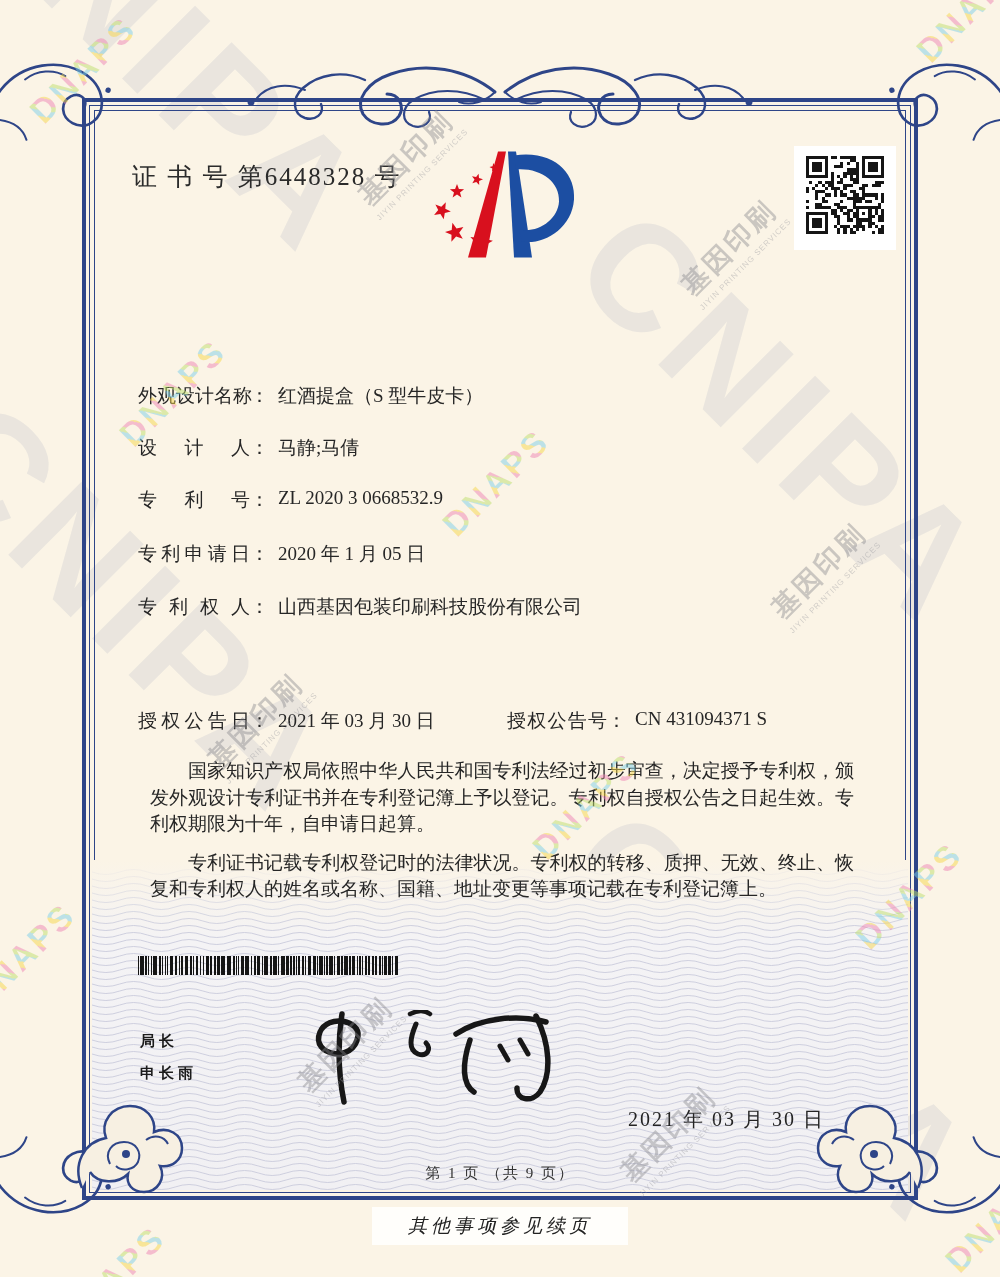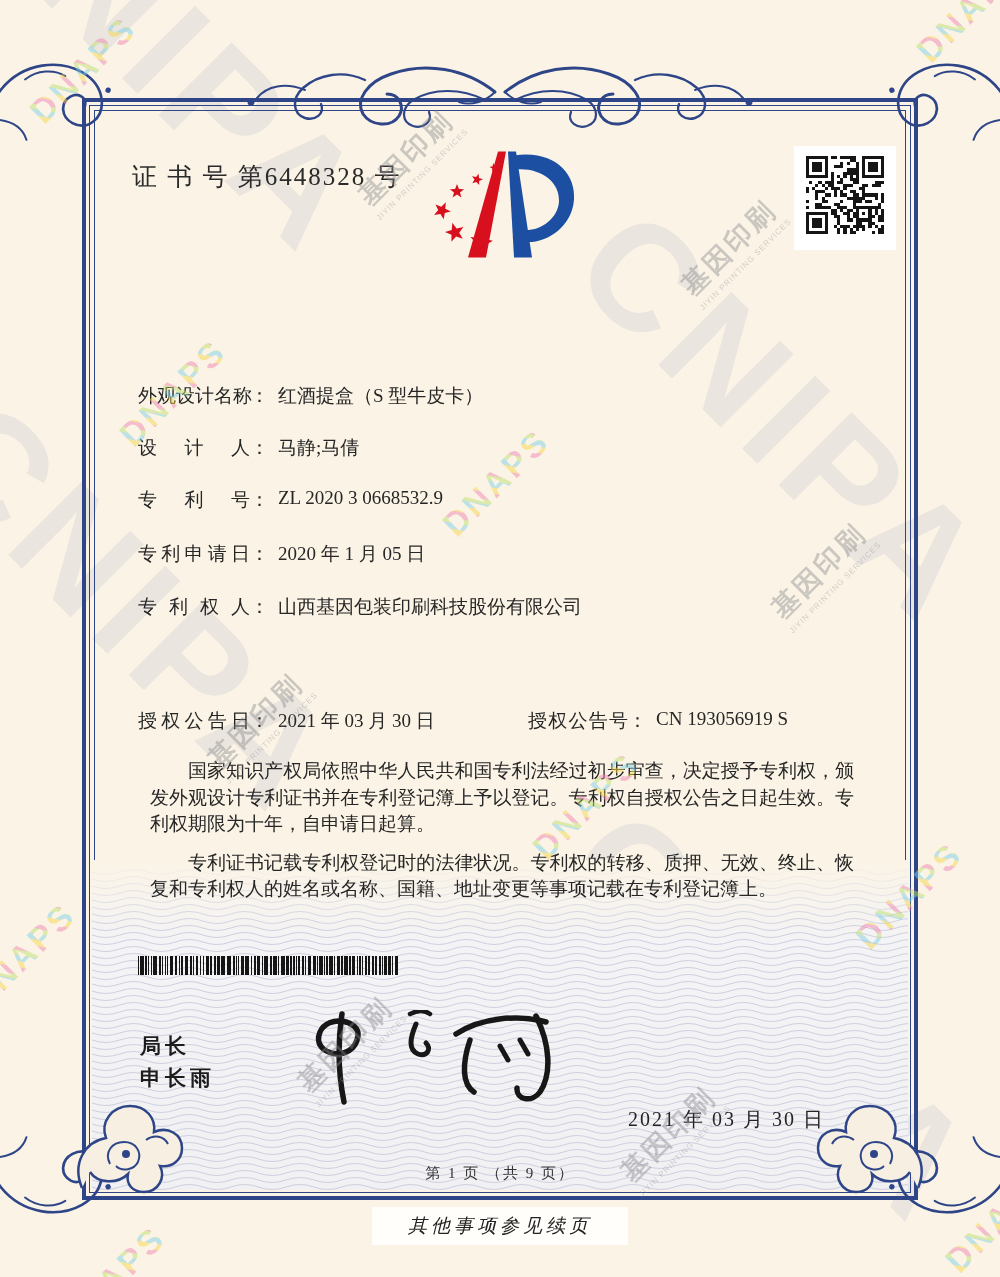--- a/index.html
+++ b/index.html
@@ -63,32 +63,32 @@
   .cert-no{position:absolute;left:132px;top:160px;font-size:25px;letter-spacing:2px;color:#2b2b2b;}
   .logo{position:absolute;left:428px;top:146px;}
   .qr-box{position:absolute;left:794px;top:146px;width:102px;height:104px;background:#fff;}
   .qr-box svg{position:absolute;left:12px;top:10px;width:78px;height:78px;}
   .title{
     position:absolute;left:0;right:0;top:274px;text-align:center;
     font-size:42px;font-weight:bold;letter-spacing:17px;color:#141414;
   }
   .field{position:absolute;left:138px;font-size:19px;color:#262626;white-space:nowrap;}
   .f-label{display:inline-block;width:112px;text-align:justify;text-align-last:justify;vertical-align:top;}
-  .f-label.narrow{width:100px;margin-left:21px;}
+  .f-label.narrow{width:100px;}
   .f-colon{display:inline-block;vertical-align:top;}
   .f-value{display:inline-block;margin-left:9px;vertical-align:top;}
   .f-value.wrap{white-space:normal;width:566px;}
   .field2{position:absolute;left:507px;font-size:19px;white-space:nowrap;color:#262626;}
   .paras{position:absolute;left:138px;right:134px;top:746px;font-size:19px;line-height:26.5px;color:#262626;}
   .paras p{margin:12px;text-indent:2em;text-align:justify;}
   .barcode{position:absolute;left:138px;top:956px;width:266px;height:19px;white-space:nowrap;font-size:0;}
   .barcode span{display:inline-block;height:100%;background:#151515;}
   .director{
     position:absolute;left:140px;font-family:"Liberation Sans","DejaVu Sans",sans-serif;
-    font-weight:700;font-size:21px;letter-spacing:4px;color:#1c1c1c;
+    font-weight:700;font-size:15px;letter-spacing:4px;color:#1c1c1c;
   }
   .director.t1{top:1032px;}
   .director.t2{top:1064px;}
   .signature{position:absolute;left:298px;top:1010px;}
   .issue-date{position:absolute;left:628px;top:1106px;font-size:20px;letter-spacing:2px;color:#242424;}
   .page-no{position:absolute;left:0;right:0;top:1164px;text-align:center;font-size:15px;letter-spacing:2px;color:#333;}
   .cont-note{
     position:absolute;left:50%;transform:translateX(-50%);top:1207px;
     background:#fffefb;padding:6px 36px;font-size:19px;letter-spacing:4px;color:#222;
     font-style:italic;
@@ -426,21 +426,21 @@
   <div class="field" style="top:541px">
     <span class="f-label">专利申请日</span><span class="f-colon">：</span><span class="f-value">2020 年 1 月 05 日</span>
   </div>
   <div class="field" style="top:594px">
     <span class="f-label">专 利 权 人</span><span class="f-colon">：</span><span class="f-value">山西基因包装印刷科技股份有限公司</span>
   </div>
   <div class="field" style="top:708px">
     <span class="f-label">授权公告日</span><span class="f-colon">：</span><span class="f-value">2021 年 03 月 30 日</span>
   </div>
   <div class="field2" style="top:708px">
-    <span class="f-label narrow">授权公告号</span><span class="f-colon">：</span><span class="f-value">CN 193056919 S</span>
+    <span class="f-label narrow">授权公告号</span><span class="f-colon">：</span><span class="f-value">CN 431094371 S</span>
   </div>
 
   <div class="paras">
     <p>国家知识产权局依照中华人民共和国专利法经过初步审查，决定授予专利权，颁发外观设计专利证书并在专利登记簿上予以登记。专利权自授权公告之日起生效。专利权期限为十年，自申请日起算。</p>
     <p>专利证书记载专利权登记时的法律状况。专利权的转移、质押、无效、终止、恢复和专利权人的姓名或名称、国籍、地址变更等事项记载在专利登记簿上。</p>
   </div>
 
   <div class="barcode"><span style="width: 1px; margin-right: 1px;"></span><span style="width: 4px; margin-right: 1px;"></span><span style="width: 2px; margin-right: 1px;"></span><span style="width: 1px; margin-right: 2px;"></span><span style="width: 1px; margin-right: 1px;"></span><span style="width: 4px; margin-right: 2px;"></span><span style="width: 2px; margin-right: 1px;"></span><span style="width: 1px; margin-right: 2px;"></span><span style="width: 1px; margin-right: 1px;"></span><span style="width: 1px; margin-right: 2px;"></span><span style="width: 3px; margin-right: 2px;"></span><span style="width: 2px; margin-right: 2px;"></span><span style="width: 1px; margin-right: 1px;"></span><span style="width: 2px; margin-right: 2px;"></span><span style="width: 3px; margin-right: 2px;"></span><span style="width: 2px; margin-right: 1px;"></span><span style="width: 1px; margin-right: 2px;"></span><span style="width: 2px; margin-right: 2px;"></span><span style="width: 1px; margin-right: 2px;"></span><span style="width: 1px; margin-right: 2px;"></span><span style="width: 3px; margin-right: 1px;"></span><span style="width: 2px; margin-right: 2px;"></span><span style="width: 2px; margin-right: 1px;"></span><span style="width: 3px; margin-right: 1px;"></span><span style="width: 4px; margin-right: 2px;"></span><span style="width: 4px; margin-right: 2px;"></span><span style="width: 2px; margin-right: 1px;"></span><span style="width: 1px; margin-right: 1px;"></span><span style="width: 1px; margin-right: 2px;"></span><span style="width: 3px; margin-right: 1px;"></span><span style="width: 4px; margin-right: 2px;"></span><span style="width: 1px; margin-right: 2px;"></span><span style="width: 2px; margin-right: 1px;"></span><span style="width: 3px; margin-right: 2px;"></span><span style="width: 1px; margin-right: 1px;"></span><span style="width: 4px; margin-right: 2px;"></span><span style="width: 2px; margin-right: 1px;"></span><span style="width: 4px; margin-right: 1px;"></span><span style="width: 1px; margin-right: 2px;"></span><span style="width: 4px; margin-right: 1px;"></span><span style="width: 3px; margin-right: 1px;"></span><span style="width: 2px; margin-right: 1px;"></span><span style="width: 2px; margin-right: 1px;"></span><span style="width: 1px; margin-right: 1px;"></span><span style="width: 2px; margin-right: 2px;"></span><span style="width: 2px; margin-right: 1px;"></span><span style="width: 1px; margin-right: 2px;"></span><span style="width: 3px; margin-right: 2px;"></span><span style="width: 3px; margin-right: 1px;"></span><span style="width: 1px; margin-right: 1px;"></span><span style="width: 4px; margin-right: 1px;"></span><span style="width: 1px; margin-right: 1px;"></span><span style="width: 2px; margin-right: 1px;"></span><span style="width: 4px; margin-right: 1px;"></span><span style="width: 1px; margin-right: 2px;"></span><span style="width: 3px; margin-right: 1px;"></span><span style="width: 2px; margin-right: 1px;"></span><span style="width: 4px; margin-right: 1px;"></span><span style="width: 2px; margin-right: 1px;"></span><span style="width: 3px; margin-right: 2px;"></span><span style="width: 1px; margin-right: 1px;"></span><span style="width: 2px; margin-right: 1px;"></span><span style="width: 1px; margin-right: 2px;"></span><span style="width: 2px; margin-right: 1px;"></span><span style="width: 2px; margin-right: 2px;"></span><span style="width: 2px; margin-right: 1px;"></span><span style="width: 2px; margin-right: 2px;"></span><span style="width: 2px; margin-right: 1px;"></span><span style="width: 1px; margin-right: 1px;"></span><span style="width: 3px; margin-right: 1px;"></span><span style="width: 3px; margin-right: 1px;"></span><span style="width: 1px; margin-right: 2px;"></span><span style="width: 3px; margin-right: 1px;"></span></div>
 
   <div class="director t1">局长</div>

